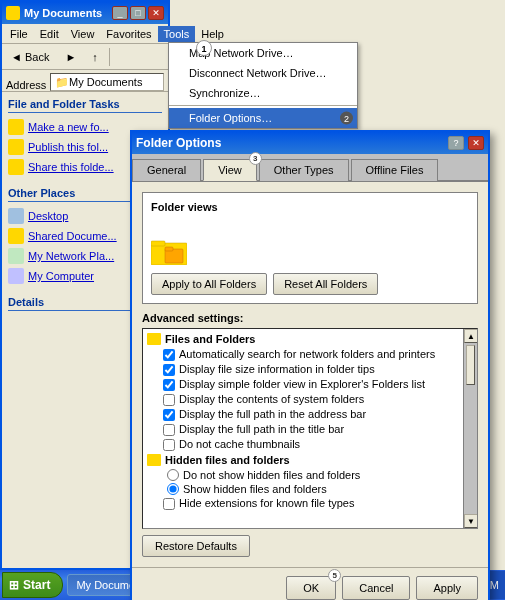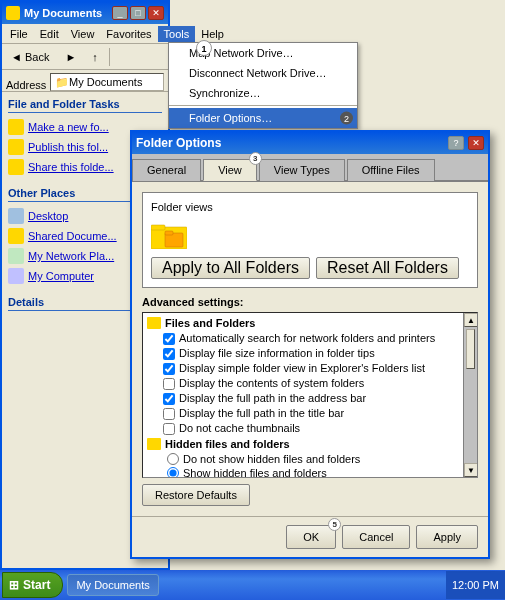--- a/index.html
+++ b/index.html
@@ -318,22 +318,22 @@
       padding: 10px;
     }
     .folder-views-box {
       border: 1px solid #808080;
       padding: 8px;
       margin-bottom: 8px;
       background: white;
     }
     .folder-views-title {
       font-size: 11px;
-      font-weight: normal;
-      margin-bottom: 6px;
+      font-weight: bold;
+      margin-bottom: 22px;
     }
     .folder-views-content {
       display: flex;
       align-items: flex-start;
       gap: 8px;
     }
     .folder-views-text {
       font-size: 11px;
       line-height: 1.4;
       flex: 1;
@@ -342,35 +342,35 @@
       display: flex;
       gap: 6px;
       margin-top: 8px;
     }
     .dialog-button {
       height: 22px;
       padding: 0 10px;
       background: linear-gradient(to bottom, #F5F4EA 0%, #DDD9C4 100%);
       border: 1px solid #808080;
       border-radius: 2px;
-      font-size: 16px;
+      font-size: 11px;
       cursor: pointer;
       display: flex;
       align-items: center;
       justify-content: center;
     }
     .adv-settings-label {
       font-size: 11px;
       font-weight: bold;
       margin-bottom: 4px;
     }
     .settings-listbox {
       border: 1px inset #808080;
       background: white;
-      height: 166px;
+      height: 201px;
       overflow: hidden;
       position: relative;
     }
     .settings-list {
       padding: 2px 0;
     }
     .settings-folder-item {
       display: flex;
       align-items: center;
       gap: 4px;
@@ -576,21 +576,21 @@
 
   <div class="dialog-tabs">
     <div class="tab">
       <span>General</span>
     </div>
     <div class="tab active" style="position:relative;">
       <span>View</span>
       <span style="position:absolute; top:-8px; right:-6px; background:white; border:1px solid #999; border-radius:50%; width:13px; height:13px; display:flex; align-items:center; justify-content:center; font-size:8px; font-weight:bold; color:#333;">3</span>
     </div>
     <div class="tab">
-      <span>View Types</span>
+      <span>Other Types</span>
     </div>
     <div class="tab">
       <span>Offline Files</span>
     </div>
   </div>
 
   <div class="dialog-body">
 
     <div class="folder-views-box">
       <div class="folder-views-title">Folder views</div>

